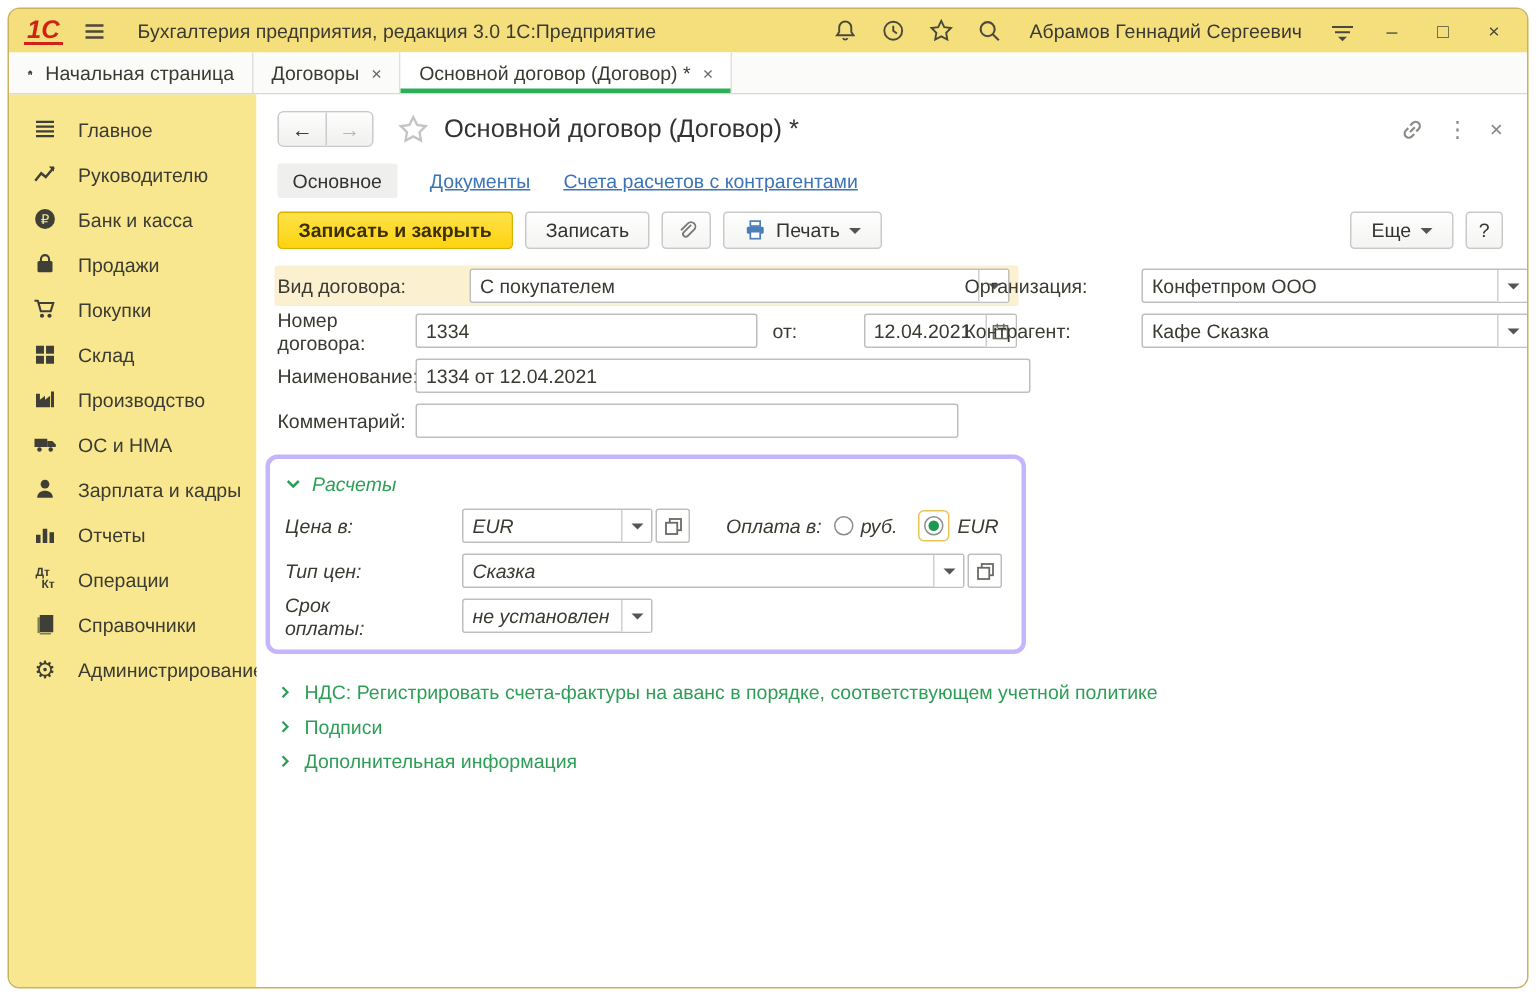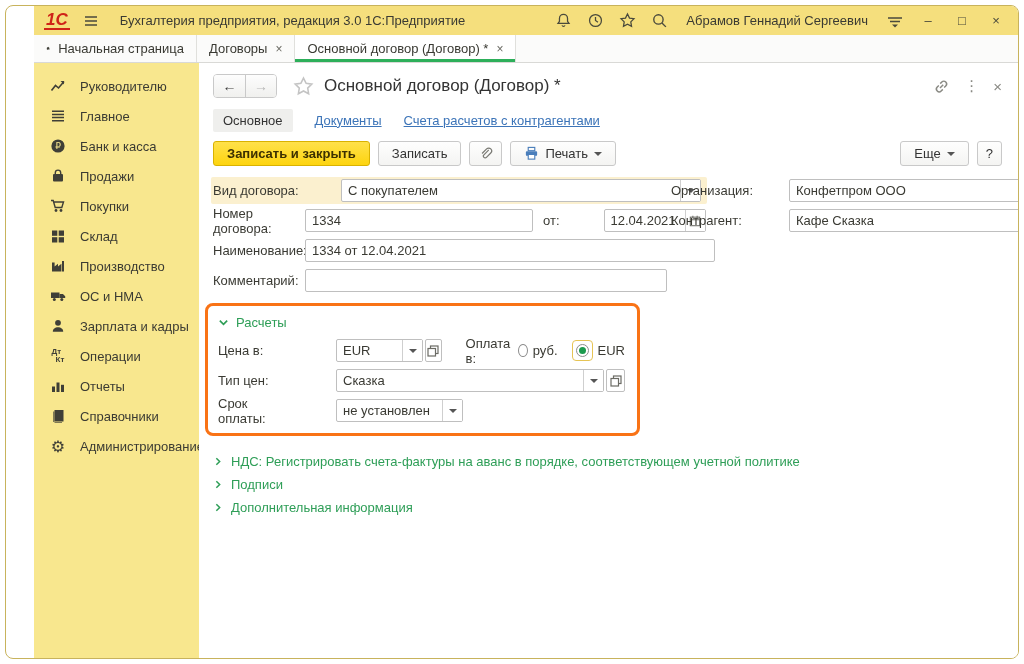--- a/index.html
+++ b/index.html
@@ -1,17 +1,17 @@
 <!DOCTYPE html>
 <html><head>
 <meta charset="utf-8">
 <style>
   * { margin:0; padding:0; box-sizing:border-box; }
   html,body { width:1024px; height:664px; background:#fff; font-family:"Liberation Sans","DejaVu Sans",sans-serif; font-size:13px; color:#3a3a33; overflow:hidden; }
-  .window { position:absolute; left:5px; top:5px; width:1014px; height:654px; border:1px solid #c8b35c; border-radius:8px; overflow:hidden; background:#fff;padding-left:28px; }
+  .window { position:absolute; left:5px; top:5px; width:1014px; height:654px; border:1px solid #c8b35c; border-radius:8px; overflow:hidden; background:#fff; }
 
   
   .titlebar { height:29px; background:#f5df7d; display:flex; align-items:center; padding:0 10px; gap:10px; }
   .logo { color:#cf2318; font-weight:700; font-style:italic; font-size:17px; letter-spacing:0; border-bottom:2px solid #cf2318; line-height:15px; padding:0 2px 1px 2px; }
   .tb-icon { width:22px; height:22px; display:flex; align-items:center; justify-content:center; cursor:pointer; }
   .tb-title { margin-left:8px; color:#3a3a33; }
   .tb-spacer { flex:1; }
   .tb-user { margin:0 6px; }
   .winctl { width:24px; text-align:center; color:#4a4a3c; font-size:13px; cursor:pointer; }
 
@@ -62,21 +62,21 @@
   .combo { display:flex; align-items:stretch; border:1px solid #bfbfbf; border-radius:2px; background:#fff; height:23px;margin-left:38px; }
   .combo .val { padding:3px 6px; flex:1; white-space:nowrap; overflow:hidden; }
   .combo .abtn { width:20px; border-left:1px solid #cfcfcf; display:flex; align-items:center; justify-content:center; background:#fff; cursor:pointer; }
   .openbtn { width:23px; height:23px; border:1px solid #bfbfbf; border-radius:2px; background:#fff; margin-left:2px; display:flex; align-items:center; justify-content:center; cursor:pointer; }
   .input { border:1px solid #bfbfbf; border-radius:2px; height:23px; padding:3px 6px; background:#fff; white-space:nowrap; }
   .hl-row { background:#fbf0cf; padding:2px 6px 2px 0; margin-left:-2px; display:flex; align-items:center; border-radius:2px; }
   .rcol { position:absolute; left:458px; top:0; display:flex; align-items:center; height:25px; }
   .rcol .flabel { width:80px; }
 
   
-  .calc-box { width:435px; border:3px solid #f97316; border-radius:8px; margin:10px 0 0 -8px; padding:5px 12px 10px 10px; }
+  .calc-box { width:507px; border:3px solid #c4b5fd; border-radius:8px; margin:10px 0 0 -8px; padding:5px 12px 10px 10px;font-style:italic; }
   .sec-head { display:flex; align-items:center; gap:7px; color:#2e9e57; height:22px; cursor:pointer; }
   .calc-row { display:flex; align-items:center; height:25px; margin-top:5px; }
   .calc-row .flabel { width:80px; }
   .radio { width:13px; height:13px; border:1px solid #8c8c8c; border-radius:50%; background:#fff; position:relative; display:inline-block; }
   .radio.checked::after { content:""; position:absolute; left:2px; top:2px; width:7px; height:7px; border-radius:50%; background:#1c9a4e; }
   .focus-ring { border:1px solid #e6c455; border-radius:4px; padding:3px; display:inline-flex; margin-left:14px; }
   .rlabel { margin-left:5px; }
 
   
   .collapsed { margin-top:14px; }
@@ -146,34 +146,34 @@
       <span>Основной договор (Договор) *</span>
       <span class="close">×</span>
     </div>
   </div>
 
   <div class="app">
 
     <div class="sidebar">
       <div class="side-item">
         <span class="ic">
+            <svg width="16" height="16" viewBox="0 0 16 16">
+              <path d="M2 3.2h12M2 6.4h12M2 9.6h12M2 12.8h12" stroke="#3f3f37" stroke-width="1.5"></path>
+            </svg>
+          </span>
+        <span>Главное</span>
+      </div>
+      <div class="side-item">
+        <span class="ic">
             <svg width="16" height="16" viewBox="0 0 16 16" fill="none">
               <path d="M1.5 12.5l4-5 3 2.5 5.5-6.5" stroke="#3f3f37" stroke-width="1.6"></path>
               <path d="M10.5 3h3.5v3.5z" fill="#3f3f37"></path>
             </svg>
           </span>
         <span>Руководителю</span>
-      </div>
-      <div class="side-item">
-        <span class="ic">
-            <svg width="16" height="16" viewBox="0 0 16 16">
-              <path d="M2 3.2h12M2 6.4h12M2 9.6h12M2 12.8h12" stroke="#3f3f37" stroke-width="1.5"></path>
-            </svg>
-          </span>
-        <span>Главное</span>
       </div>
       <div class="side-item">
         <span class="ic">
             <svg width="16" height="16" viewBox="0 0 16 16">
               <circle cx="8" cy="8" r="6.6" fill="#3f3f37"></circle>
               <text x="8" y="11.2" font-size="9" font-family="DejaVu Sans" text-anchor="middle" fill="#f8e78e">₽</text>
             </svg>
           </span>
         <span>Банк и касса</span>
       </div>
@@ -231,33 +231,33 @@
         <span class="ic">
             <svg width="16" height="16" viewBox="0 0 16 16">
               <circle cx="8" cy="4.8" r="2.9" fill="#3f3f37"></circle>
               <path d="M2.8 13.8c0-3 2.3-4.6 5.2-4.6s5.2 1.6 5.2 4.6z" fill="#3f3f37"></path>
             </svg>
           </span>
         <span>Зарплата и кадры</span>
       </div>
       <div class="side-item">
         <span class="ic">
-            <span class="dtkt"><span>Дт</span><br><span style="padding-left:4px">Кт</span></span>
-          </span>
-        <span>Операции</span>
-      </div>
-      <div class="side-item">
-        <span class="ic">
             <svg width="16" height="16" viewBox="0 0 16 16">
               <rect x="2" y="8.5" width="3" height="5.5" fill="#3f3f37"></rect>
               <rect x="6.5" y="4.5" width="3" height="9.5" fill="#3f3f37"></rect>
               <rect x="11" y="6.8" width="3" height="7.2" fill="#3f3f37"></rect>
             </svg>
           </span>
         <span>Отчеты</span>
+      </div>
+      <div class="side-item">
+        <span class="ic">
+            <span class="dtkt"><span>Дт</span><br><span style="padding-left:4px">Кт</span></span>
+          </span>
+        <span>Операции</span>
       </div>
       <div class="side-item">
         <span class="ic">
             <svg width="16" height="16" viewBox="0 0 16 16">
               <rect x="4.5" y="2" width="9" height="11.5" fill="#3f3f37"></rect>
               <path d="M3 3.5h1.5v11.5H12V14H3z" fill="#3f3f37" opacity="0.65"></path>
             </svg>
           </span>
         <span>Справочники</span>
       </div>

